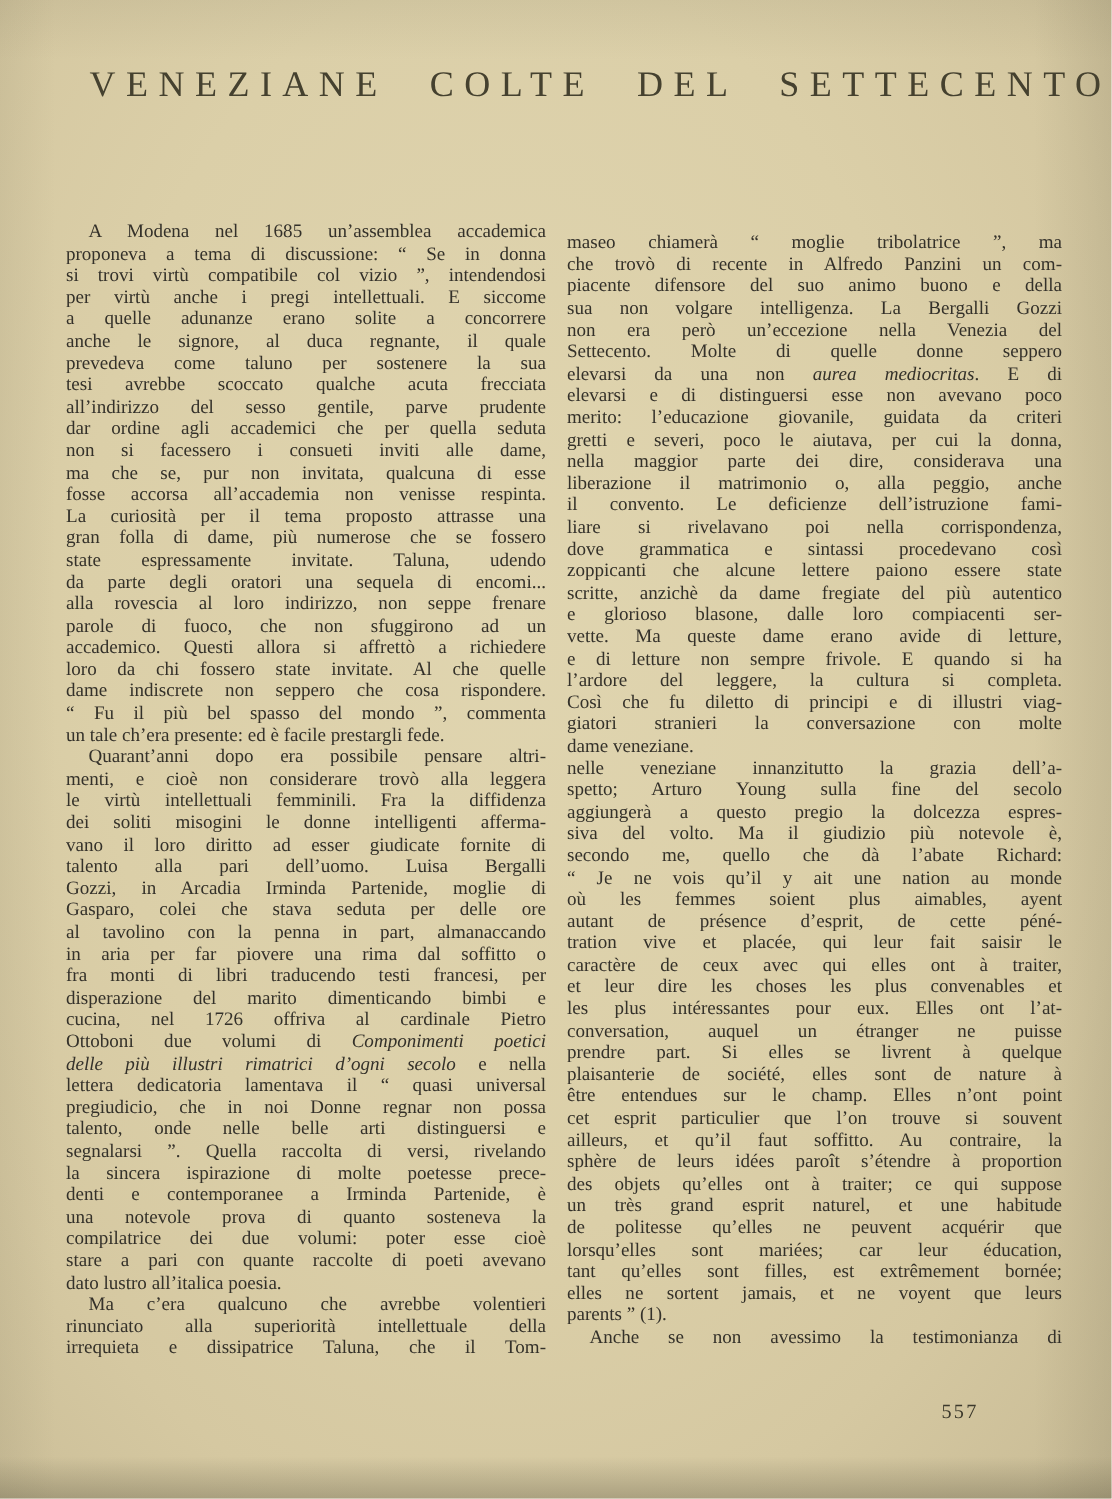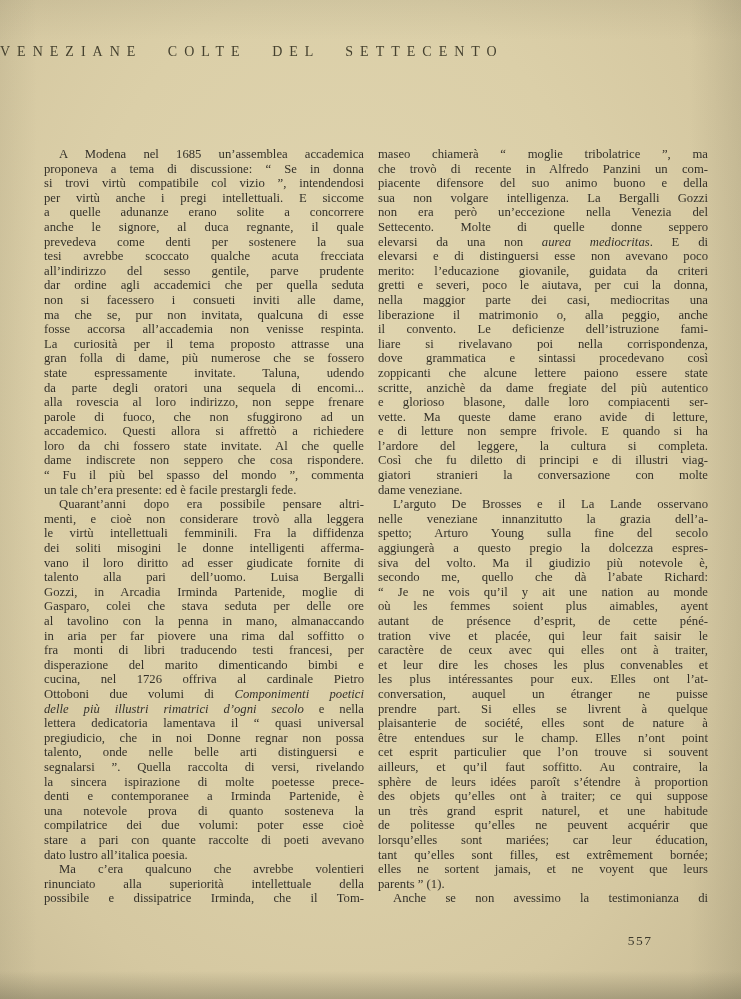--- a/index.html
+++ b/index.html
@@ -7,21 +7,21 @@
     width:741px; height:999px; position:relative; overflow:hidden;
     font-family:"Liberation Serif", serif;
     background:
       linear-gradient(to bottom, rgba(100,95,72,0) 97.2%, rgba(100,95,72,0.38) 100%),
       linear-gradient(to right, rgba(110,104,80,0.10) 0%, rgba(110,104,80,0) 5%, rgba(110,104,80,0) 93%, rgba(110,104,80,0.16) 100%),
       linear-gradient(to bottom, rgba(110,104,80,0.10) 0%, rgba(110,104,80,0) 4%),
       radial-gradient(ellipse at 46% 40%, #e0d5b0 0%, #dbcfa8 50%, #d5c8a1 75%, #c8bb95 100%);
   }
   .running-head {
     position:absolute; top:44px; left:0; width:100%;
-    text-align:left; font-size:14px; color:#45412f;
+    text-align:right; font-size:24px; color:#45412f;
     letter-spacing:7px; word-spacing:15px; white-space:nowrap;
   }
   .columns {
     position:absolute; top:147px; left:44px; width:664px;
     display:flex; gap:14px; color:#34312a;align-items:center;
   }
   .col { font-size:12.7px; line-height:14.6px; }
   .col-left  { width:320px; }
   .col-right { width:330px; }
   .line { text-align:justify; text-align-last:justify; }
@@ -39,21 +39,21 @@
 <div class="running-head">VENEZIANE COLTE DEL SETTECENTO</div>
 
 <div class="columns">
   <div class="col col-left" id="col-left">
       <div class="line indent"><span>A Modena nel 1685 un’assemblea accademica</span></div>
       <div class="line"><span>proponeva a tema di discussione: “ Se in donna</span></div>
       <div class="line"><span>si trovi virtù compatibile col vizio ”, intendendosi</span></div>
       <div class="line"><span>per virtù anche i pregi intellettuali. E siccome</span></div>
       <div class="line"><span>a quelle adunanze erano solite a concorrere</span></div>
       <div class="line"><span>anche le signore, al duca regnante, il quale</span></div>
-      <div class="line"><span>prevedeva come denti per sostenere la sua</span></div>
+      <div class="line"><span>prevedeva come taluno per sostenere la sua</span></div>
       <div class="line"><span>tesi avrebbe scoccato qualche acuta frecciata</span></div>
       <div class="line"><span>all’indirizzo del sesso gentile, parve prudente</span></div>
       <div class="line"><span>dar ordine agli accademici che per quella seduta</span></div>
       <div class="line"><span>non si facessero i consueti inviti alle dame,</span></div>
       <div class="line"><span>ma che se, pur non invitata, qualcuna di esse</span></div>
       <div class="line"><span>fosse accorsa all’accademia non venisse respinta.</span></div>
       <div class="line"><span>La curiosità per il tema proposto attrasse una</span></div>
       <div class="line"><span>gran folla di dame, più numerose che se fossero</span></div>
       <div class="line"><span>state espressamente invitate. Taluna, udendo</span></div>
       <div class="line"><span>da parte degli oratori una sequela di encomi...</span></div>
@@ -65,67 +65,66 @@
       <div class="line"><span>“ Fu il più bel spasso del mondo ”, commenta</span></div>
       <div class="line end"><span>un tale ch’era presente: ed è facile prestargli fede.</span></div>
       <div class="line indent"><span>Quarant’anni dopo era possibile pensare altri-</span></div>
       <div class="line"><span>menti, e cioè non considerare trovò alla leggera</span></div>
       <div class="line"><span>le virtù intellettuali femminili. Fra la diffidenza</span></div>
       <div class="line"><span>dei soliti misogini le donne intelligenti afferma-</span></div>
       <div class="line"><span>vano il loro diritto ad esser giudicate fornite di</span></div>
       <div class="line"><span>talento alla pari dell’uomo. Luisa Bergalli</span></div>
       <div class="line"><span>Gozzi, in Arcadia Irminda Partenide, moglie di</span></div>
       <div class="line"><span>Gasparo, colei che stava seduta per delle ore</span></div>
-      <div class="line"><span>al tavolino con la penna in mano, almanaccando</span></div>
+      <div class="line"><span>al tavolino con la penna in part, almanaccando</span></div>
       <div class="line"><span>in aria per far piovere una rima dal soffitto o</span></div>
       <div class="line"><span>fra monti di libri traducendo testi francesi, per</span></div>
       <div class="line"><span>disperazione del marito dimenticando bimbi e</span></div>
       <div class="line"><span>cucina, nel 1726 offriva al cardinale Pietro</span></div>
       <div class="line"><span>Ottoboni due volumi di </span><span class="it">Componimenti poetici</span></div>
       <div class="line"><span class="it">delle più illustri rimatrici d’ogni secolo</span><span> e nella</span></div>
       <div class="line"><span>lettera dedicatoria lamentava il “ quasi universal</span></div>
       <div class="line"><span>pregiudicio, che in noi Donne regnar non possa</span></div>
       <div class="line"><span>talento, onde nelle belle arti distinguersi e</span></div>
       <div class="line"><span>segnalarsi ”. Quella raccolta di versi, rivelando</span></div>
       <div class="line"><span>la sincera ispirazione di molte poetesse prece-</span></div>
       <div class="line"><span>denti e contemporanee a Irminda Partenide, è</span></div>
       <div class="line"><span>una notevole prova di quanto sosteneva la</span></div>
       <div class="line"><span>compilatrice dei due volumi: poter esse cioè</span></div>
       <div class="line"><span>stare a pari con quante raccolte di poeti avevano</span></div>
       <div class="line end"><span>dato lustro all’italica poesia.</span></div>
       <div class="line indent"><span>Ma c’era qualcuno che avrebbe volentieri</span></div>
       <div class="line"><span>rinunciato alla superiorità intellettuale della</span></div>
-      <div class="line"><span>possibile e dissipatrice Irminda, che il Tom-</span></div>
+      <div class="line"><span>irrequieta e dissipatrice Taluna, che il Tom-</span></div>
     </div>
   <div class="col col-right" id="col-right">
       <div class="line"><span>maseo chiamerà “ moglie tribolatrice ”, ma</span></div>
       <div class="line"><span>che trovò di recente in Alfredo Panzini un com-</span></div>
       <div class="line"><span>piacente difensore del suo animo buono e della</span></div>
       <div class="line"><span>sua non volgare intelligenza. La Bergalli Gozzi</span></div>
       <div class="line"><span>non era però un’eccezione nella Venezia del</span></div>
       <div class="line"><span>Settecento. Molte di quelle donne seppero</span></div>
       <div class="line"><span>elevarsi da una non </span><span class="it">aurea mediocritas</span><span>. E di</span></div>
       <div class="line"><span>elevarsi e di distinguersi esse non avevano poco</span></div>
       <div class="line"><span>merito: l’educazione giovanile, guidata da criteri</span></div>
       <div class="line"><span>gretti e severi, poco le aiutava, per cui la donna,</span></div>
-      <div class="line"><span>nella maggior parte dei casi, mediocritas una</span></div>
+      <div class="line"><span>nella maggior parte dei dire, considerava una</span></div>
       <div class="line"><span>liberazione il matrimonio o, alla peggio, anche</span></div>
       <div class="line"><span>il convento. Le deficienze dell’istruzione fami-</span></div>
       <div class="line"><span>liare si rivelavano poi nella corrispondenza,</span></div>
       <div class="line"><span>dove grammatica e sintassi procedevano così</span></div>
       <div class="line"><span>zoppicanti che alcune lettere paiono essere state</span></div>
       <div class="line"><span>scritte, anzichè da dame fregiate del più autentico</span></div>
       <div class="line"><span>e glorioso blasone, dalle loro compiacenti ser-</span></div>
       <div class="line"><span>vette. Ma queste dame erano avide di letture,</span></div>
       <div class="line"><span>e di letture non sempre frivole. E quando si ha</span></div>
       <div class="line"><span>l’ardore del leggere, la cultura si completa.</span></div>
       <div class="line"><span>Così che fu diletto di principi e di illustri viag-</span></div>
       <div class="line"><span>giatori stranieri la conversazione con molte</span></div>
       <div class="line end"><span>dame veneziane.</span></div>
-      <div class="line indent"><span>L’arguto De Brosses e il La Lande osservano</span></div>
       <div class="line"><span>nelle veneziane innanzitutto la grazia dell’a-</span></div>
       <div class="line"><span>spetto; Arturo Young sulla fine del secolo</span></div>
       <div class="line"><span>aggiungerà a questo pregio la dolcezza espres-</span></div>
       <div class="line"><span>siva del volto. Ma il giudizio più notevole è,</span></div>
       <div class="line"><span>secondo me, quello che dà l’abate Richard:</span></div>
       <div class="line"><span>“ Je ne vois qu’il y ait une nation au monde</span></div>
       <div class="line"><span>où les femmes soient plus aimables, ayent</span></div>
       <div class="line"><span>autant de présence d’esprit, de cette péné-</span></div>
       <div class="line"><span>tration vive et placée, qui leur fait saisir le</span></div>
       <div class="line"><span>caractère de ceux avec qui elles ont à traiter,</span></div>

